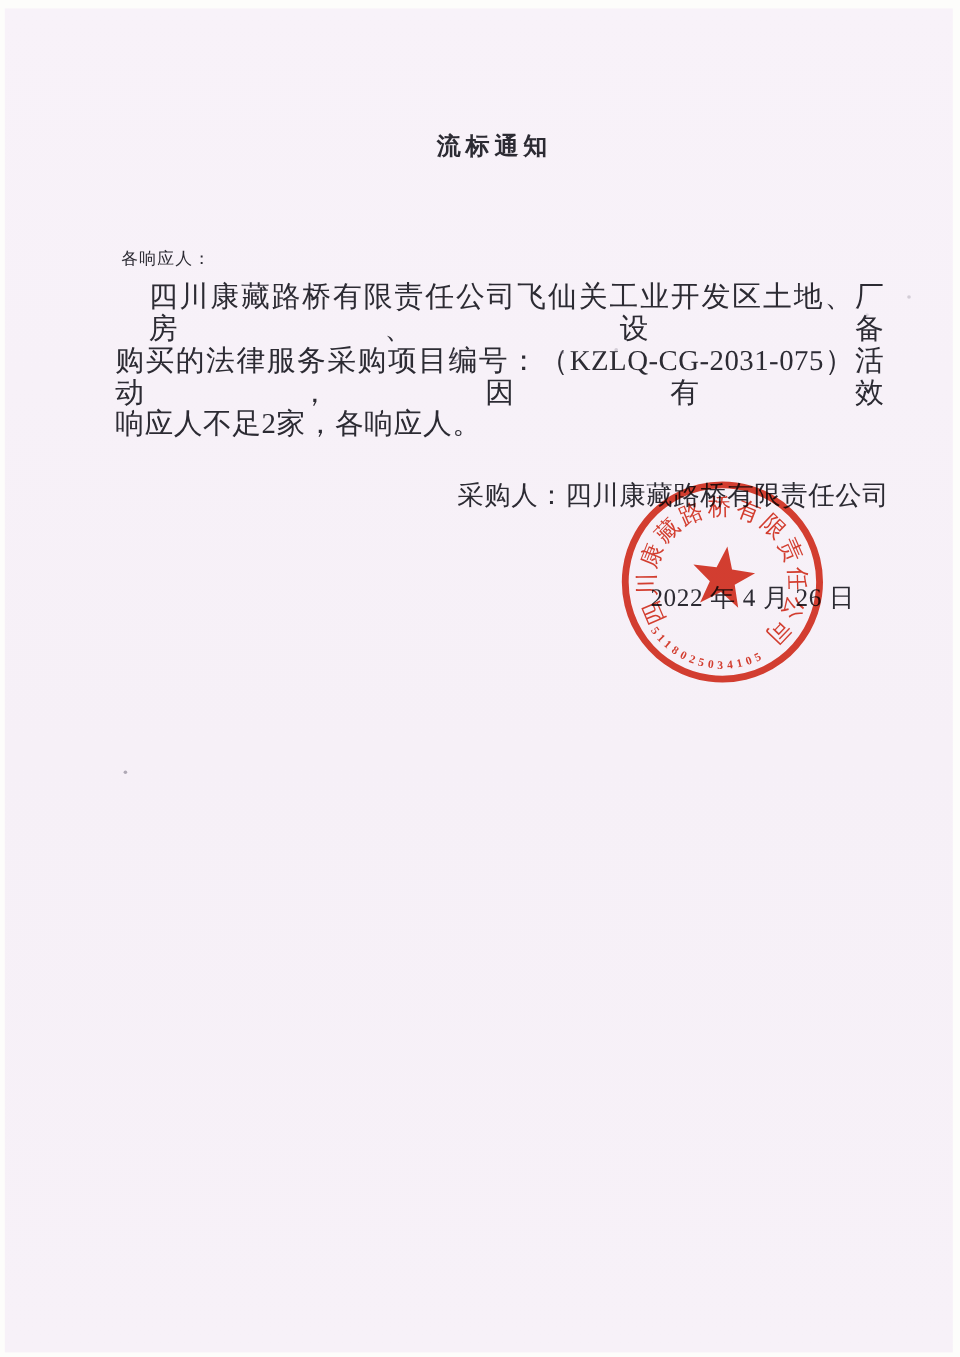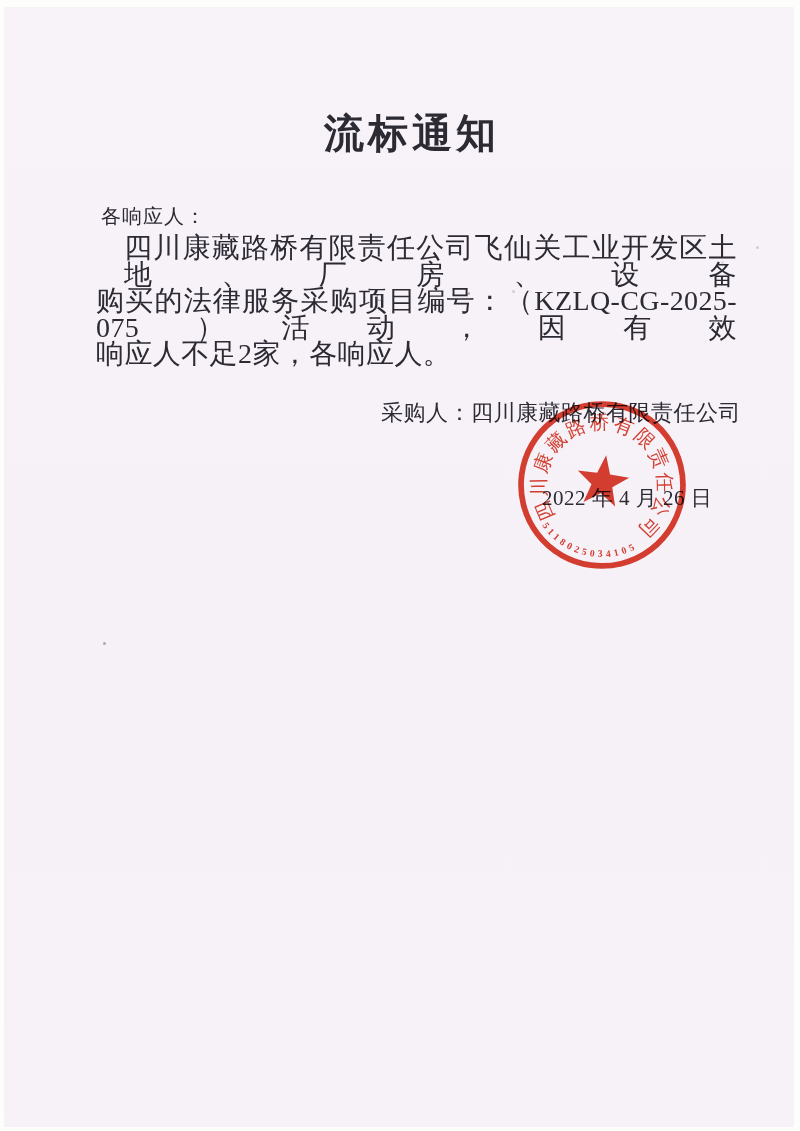--- a/index.html
+++ b/index.html
@@ -15,38 +15,38 @@
   .paper {
     position: absolute;
     left: 4px; top: 7px; right: 6px; bottom: 4px;
     background: linear-gradient(180deg, #f8f2f9 0%, #f6f0f7 55%, #f7f1f8 100%);
   }
   .doc-title {
     position: absolute;
     left: 0; right: 0; top: 111px;
     margin: 0;
     text-align: center;
-    font-size: 40px;
+    font-size: 20px;
     font-weight: 700;
     letter-spacing: 4px;
     line-height: 1.15;
     padding-left: 24px;
   }
   .salutation {
     position: absolute;
     left: 101px; top: 203px;
-    font-size: 20px;
+    font-size: 14px;
     letter-spacing: 1px;
     line-height: 27px;
   }
   .body-par {
     position: absolute;
     left: 96px; top: 235px;
     width: 641px;
-    font-size: 28px;
+    font-size: 24px;
     line-height: 26.5px;
     letter-spacing: 0.4px;
   }
   .par-line { white-space: nowrap; }
   .par-line.justified { text-align: justify; text-align-last: justify; white-space: normal; }
   .par-line.indent { padding-left: 28px; }
   .purchaser-line {
     position: absolute;
     left: 381px; top: 400px;
     font-size: 22px;
@@ -90,21 +90,21 @@
 
 <div class="page">
   <div class="paper"></div>
 
   <h1 class="doc-title">流标通知</h1>
 
   <div class="salutation">各响应人：</div>
 
   <div class="body-par">
     <div class="par-line justified indent">四川康藏路桥有限责任公司飞仙关工业开发区土地、厂房、设备</div>
-    <div class="par-line justified">购买的法律服务采购项目编号：（KZLQ-CG-2025-075）活动，因有效</div>
+    <div class="par-line justified">购买的法律服务采购项目编号：（KZLQ-CG-2031-075）活动，因有效</div>
     <div class="par-line">响应人不足2家，各响应人。</div>
   </div>
 
   <div class="purchaser-line">采购人：四川康藏路桥有限责任公司</div>
 
   <div class="date-line">2022 年 4 月 26 日</div>
 
   <svg class="stamp" viewBox="0 0 200 200" aria-hidden="true">
     <defs>
       <path id="arcCompany" d="M 54.7 145.3 A 64 64 0 1 1 145.3 145.3" fill="none"></path>

